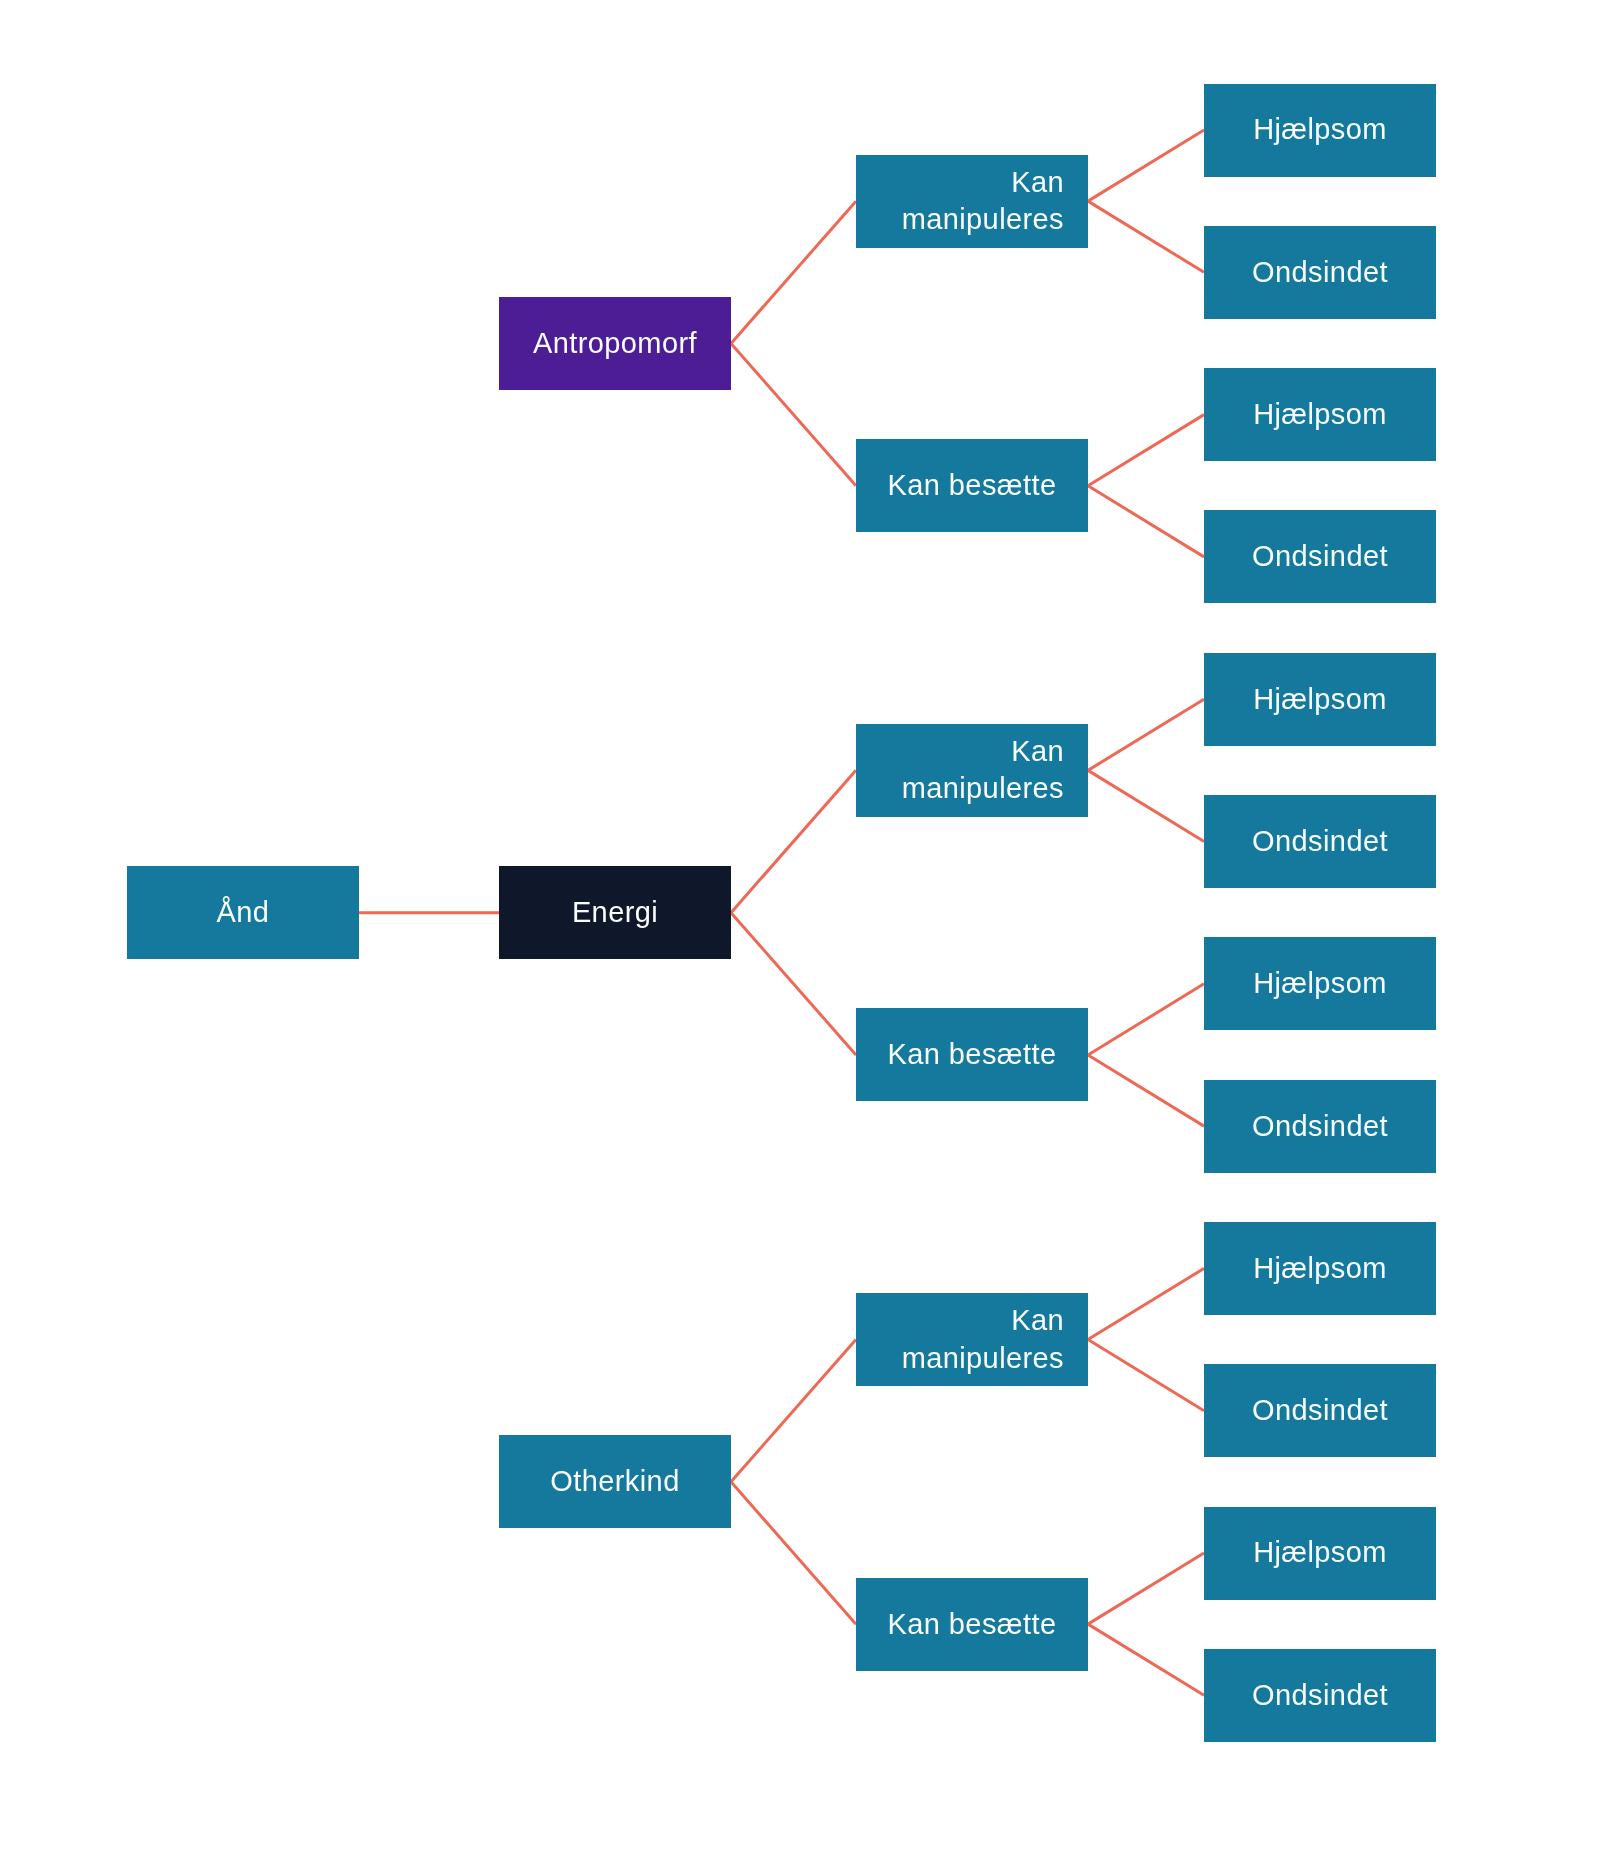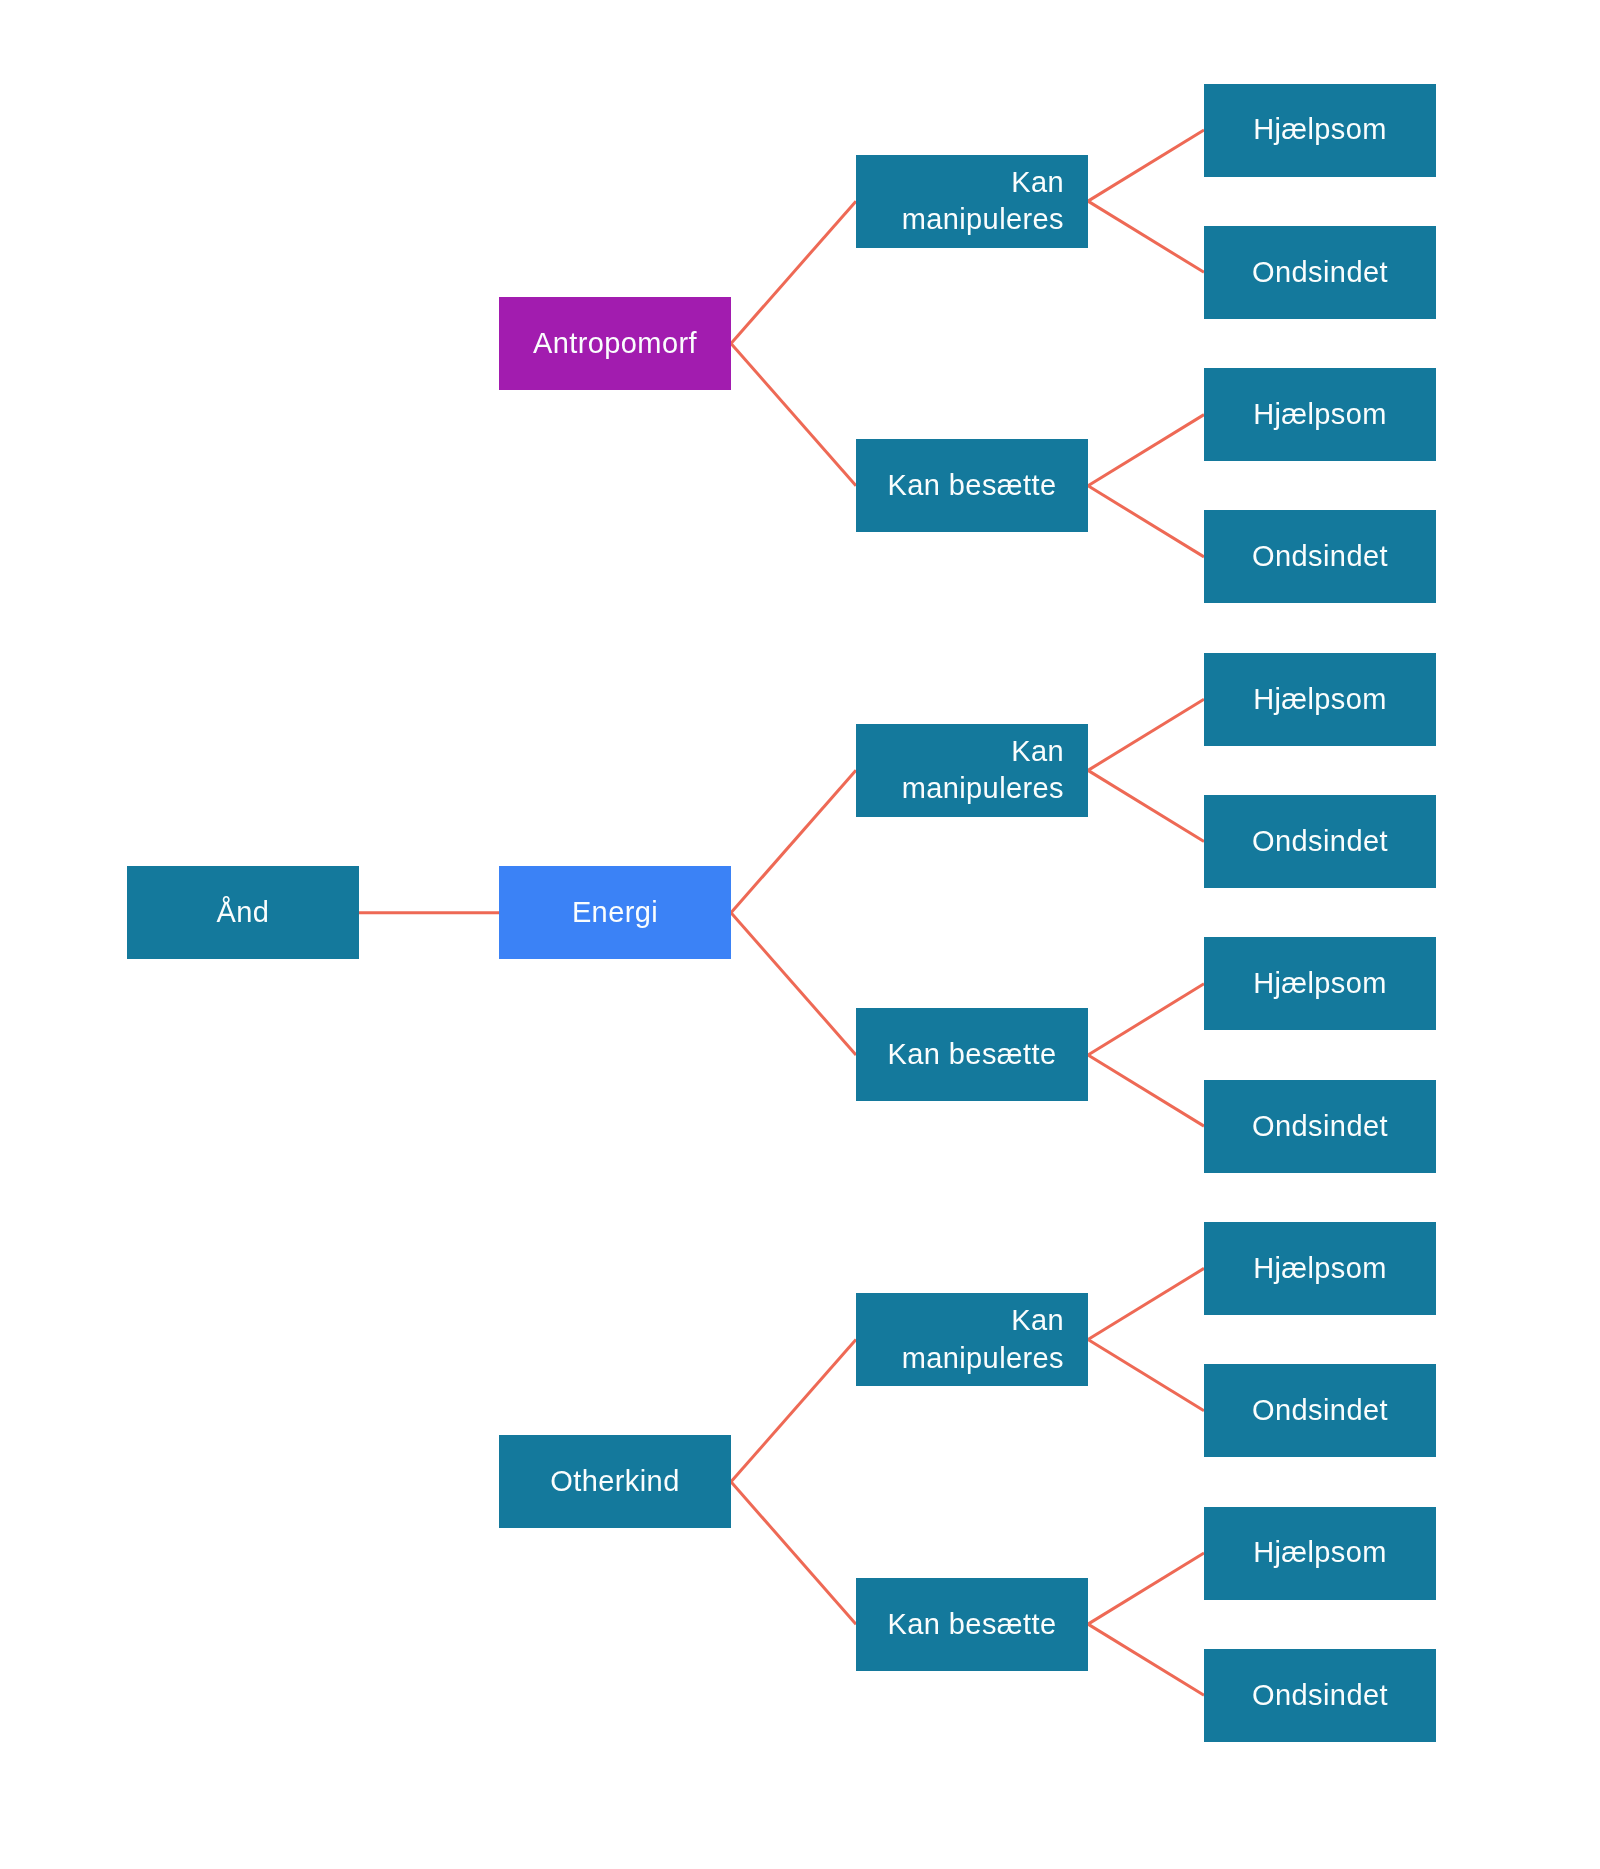--- a/index.html
+++ b/index.html
@@ -53,28 +53,28 @@
       <line x1="1088" y1="1054.95" x2="1204" y2="1126.1000000000001" stroke="#ee6955" stroke-width="3"></line>
       <line x1="731" y1="1481.8500000000001" x2="856" y2="1339.5500000000002" stroke="#ee6955" stroke-width="3"></line>
       <line x1="1088" y1="1339.5500000000002" x2="1204" y2="1268.4" stroke="#ee6955" stroke-width="3"></line>
       <line x1="1088" y1="1339.5500000000002" x2="1204" y2="1410.7" stroke="#ee6955" stroke-width="3"></line>
       <line x1="731" y1="1481.8500000000001" x2="856" y2="1624.15" stroke="#ee6955" stroke-width="3"></line>
       <line x1="1088" y1="1624.15" x2="1204" y2="1553" stroke="#ee6955" stroke-width="3"></line>
       <line x1="1088" y1="1624.15" x2="1204" y2="1695.3000000000002" stroke="#ee6955" stroke-width="3"></line>
     </svg>
   <div class="nodes-layer">
       <div class="node" style="left: 127px; top: 866.15px; background: rgb(20, 121, 156); color: rgb(250, 253, 253);">Ånd</div>
-      <div class="node" style="left: 499px; top: 296.95px; background: #a21caf; color: rgb(250, 253, 253);">Antropomorf</div>
+      <div class="node" style="left: 499px; top: 296.95px; background: #4c1d95; color: rgb(250, 253, 253);">Antropomorf</div>
       <div class="node" style="left: 856px; top: 154.65px; background: rgb(20, 121, 156); color: rgb(250, 253, 253);">Kan manipuleres</div>
       <div class="node" style="left: 1204px; top: 83.5px; background: rgb(20, 121, 156); color: rgb(250, 253, 253);">Hjælpsom</div>
       <div class="node" style="left: 1204px; top: 225.8px; background: rgb(20, 121, 156); color: rgb(250, 253, 253);">Ondsindet</div>
       <div class="node" style="left: 856px; top: 439.25px; background: rgb(20, 121, 156); color: rgb(250, 253, 253);">Kan besætte</div>
       <div class="node" style="left: 1204px; top: 368.1px; background: rgb(20, 121, 156); color: rgb(250, 253, 253);">Hjælpsom</div>
       <div class="node" style="left: 1204px; top: 510.4px; background: rgb(20, 121, 156); color: rgb(250, 253, 253);">Ondsindet</div>
-      <div class="node" style="left: 499px; top: 866.15px; background: #3b82f6; color: rgb(250, 253, 253);">Energi</div>
+      <div class="node" style="left: 499px; top: 866.15px; background: #0f172a; color: rgb(250, 253, 253);">Energi</div>
       <div class="node" style="left: 856px; top: 723.85px; background: rgb(20, 121, 156); color: rgb(250, 253, 253);">Kan manipuleres</div>
       <div class="node" style="left: 1204px; top: 652.7px; background: rgb(20, 121, 156); color: rgb(250, 253, 253);">Hjælpsom</div>
       <div class="node" style="left: 1204px; top: 795px; background: rgb(20, 121, 156); color: rgb(250, 253, 253);">Ondsindet</div>
       <div class="node" style="left: 856px; top: 1008.45px; background: rgb(20, 121, 156); color: rgb(250, 253, 253);">Kan besætte</div>
       <div class="node" style="left: 1204px; top: 937.3px; background: rgb(20, 121, 156); color: rgb(250, 253, 253);">Hjælpsom</div>
       <div class="node" style="left: 1204px; top: 1079.6px; background: rgb(20, 121, 156); color: rgb(250, 253, 253);">Ondsindet</div>
       <div class="node" style="left: 499px; top: 1435.35px; background: rgb(20, 121, 156); color: rgb(250, 253, 253);">Otherkind</div>
       <div class="node" style="left: 856px; top: 1293.05px; background: rgb(20, 121, 156); color: rgb(250, 253, 253);">Kan manipuleres</div>
       <div class="node" style="left: 1204px; top: 1221.9px; background: rgb(20, 121, 156); color: rgb(250, 253, 253);">Hjælpsom</div>
       <div class="node" style="left: 1204px; top: 1364.2px; background: rgb(20, 121, 156); color: rgb(250, 253, 253);">Ondsindet</div>

